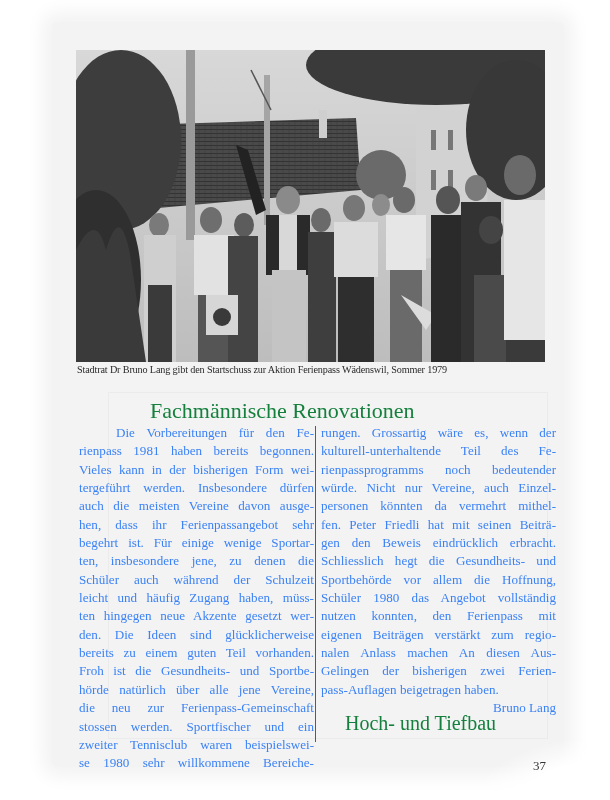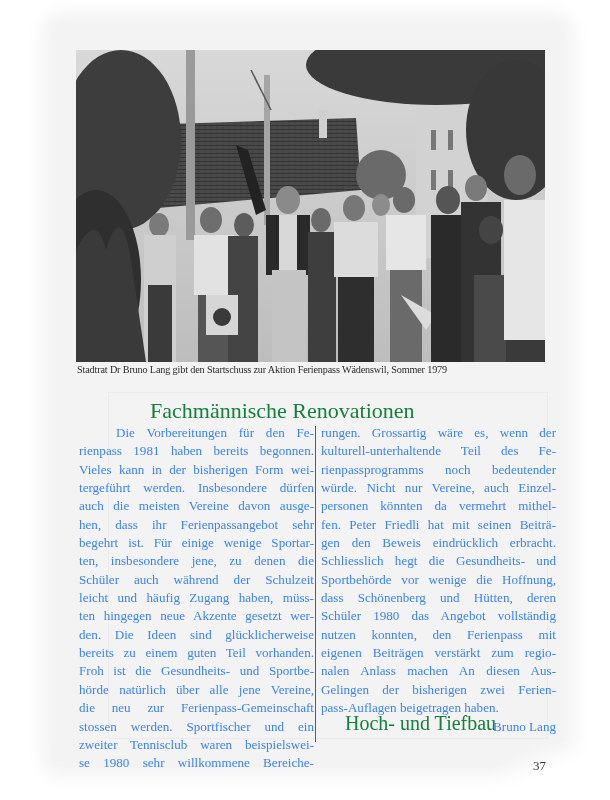--- a/index.html
+++ b/index.html
@@ -166,22 +166,21 @@
 <div class="divider"></div>
 <div class="col right" id="col-right">
     <span class="line">rungen. Grossartig wäre es, wenn der</span>
     <span class="line">kulturell-unterhaltende Teil des Fe-</span>
     <span class="line">rienpassprogramms noch bedeutender</span>
     <span class="line">würde. Nicht nur Vereine, auch Einzel-</span>
     <span class="line">personen könnten da vermehrt mithel-</span>
     <span class="line">fen. Peter Friedli hat mit seinen Beiträ-</span>
     <span class="line">gen den Beweis eindrücklich erbracht.</span>
     <span class="line">Schliesslich hegt die Gesundheits- und</span>
-    <span class="line">Sportbehörde vor wenige die Hoffnung,</span>
-    <span class="line">dass Schönenberg und Hütten, deren</span>
+    <span class="line">Sportbehörde vor allem die Hoffnung,</span>
     <span class="line">Schüler 1980 das Angebot vollständig</span>
     <span class="line">nutzen konnten, den Ferienpass mit</span>
     <span class="line">eigenen Beiträgen verstärkt zum regio-</span>
     <span class="line">nalen Anlass machen  An diesen Aus-</span>
     <span class="line">Gelingen der bisherigen zwei Ferien-</span>
     <span class="line last">pass-Auflagen beigetragen haben.</span>
     <span class="line sig">Bruno Lang</span>
   </div>
 
 <div class="page-number">37</div>

